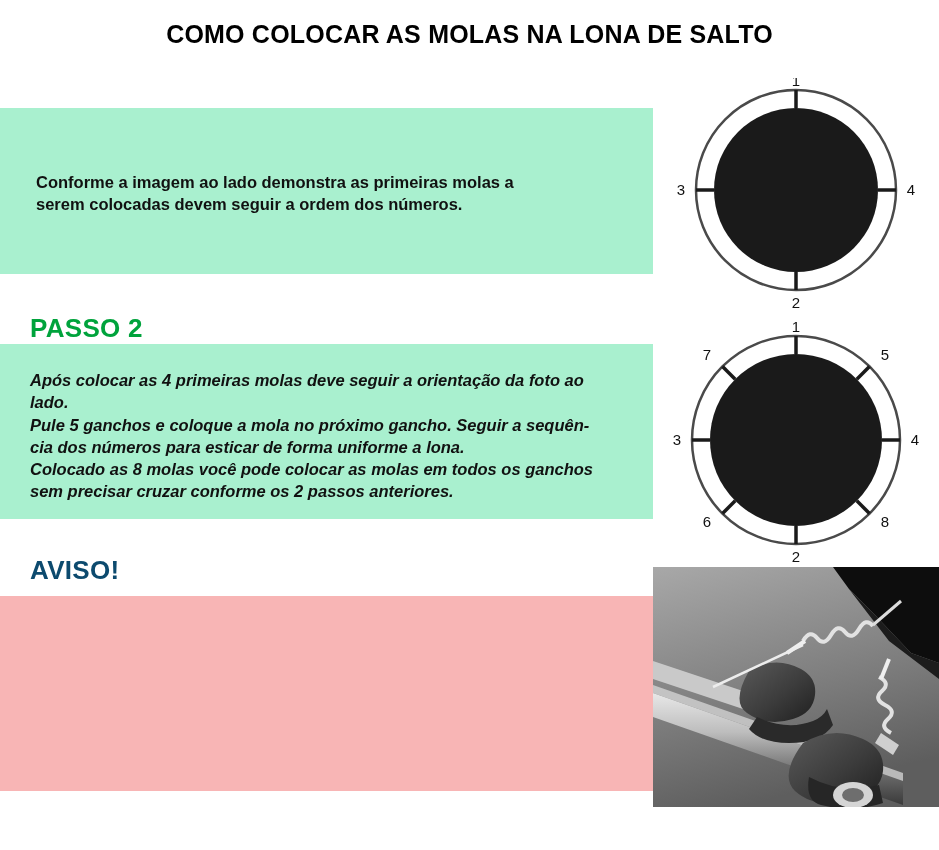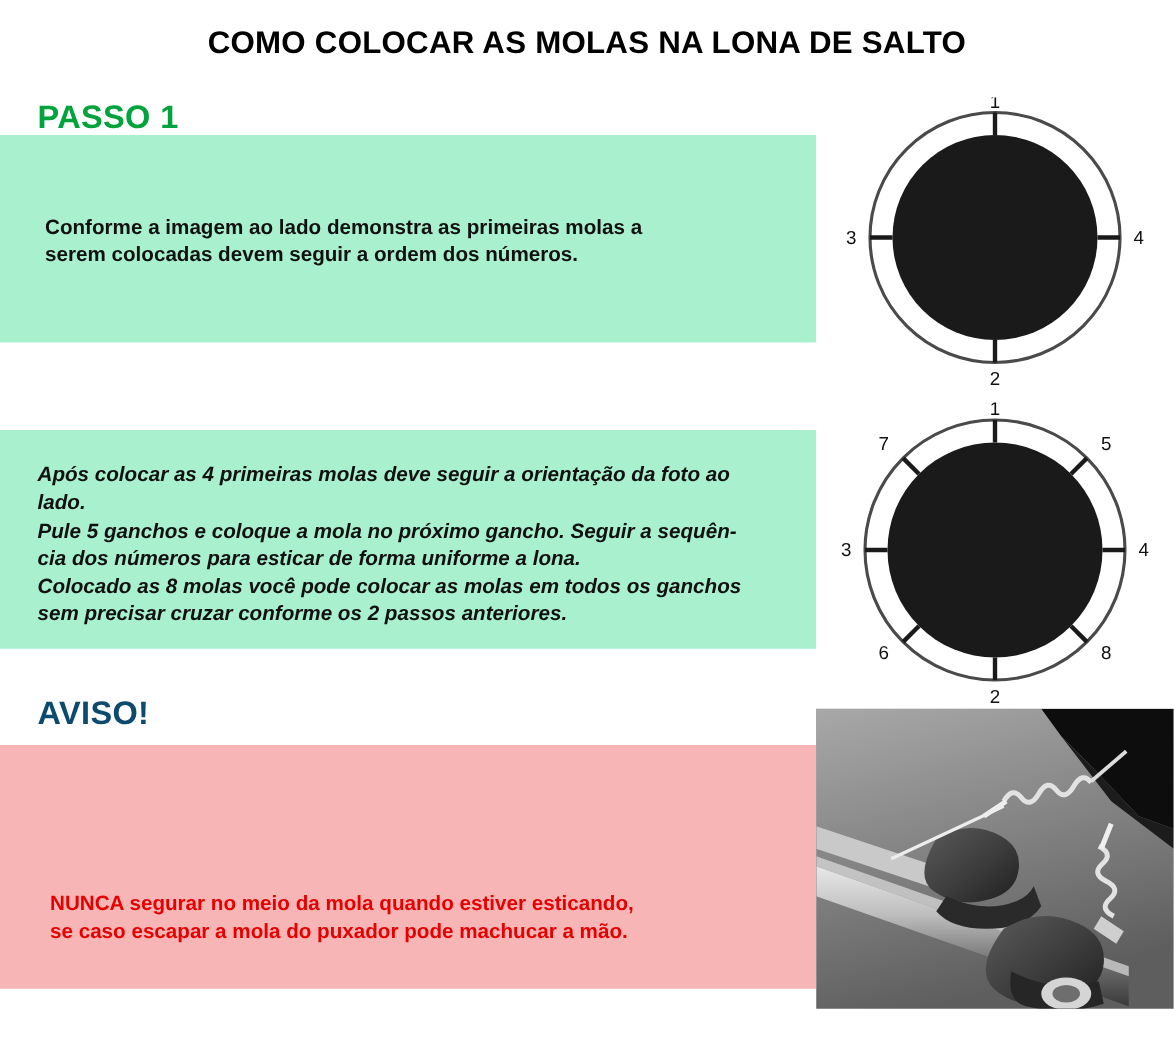--- a/index.html
+++ b/index.html
@@ -84,21 +84,20 @@
   }
   .photo svg { display: block; }
 </style>
 </head>
 <body>
 
 <div class="page">
 
   <div class="main-title">COMO COLOCAR AS MOLAS NA LONA DE SALTO</div>
 
-  <div class="step-heading" style="top:78px; left:30px;">PASSO 1</div>
 
   <div class="panel panel-green" style="top:108px; left:0px; width:653px; height:166px;">
     <div class="panel-text" style="position:absolute; top:63px; left:36px; width:600px;">Conforme a imagem ao lado demonstra as primeiras molas a
 serem colocadas devem seguir a ordem dos números.</div>
   </div>
 
   <div class="diagram" style="top:78px; left:653px; width:286px; height:240px;">
     <svg width="286" height="240" viewBox="0 0 286 240">
 
       <circle cx="143" cy="112" r="100" fill="none" stroke="#4a4a4a" stroke-width="2.5"></circle>
@@ -112,20 +111,21 @@
         <line x1="225" y1="112" x2="243" y2="112"></line>
       </g>
 
       <text x="143" y="8" text-anchor="middle" font-family="Liberation Sans, sans-serif" font-size="15" fill="#111">1</text>
       <text x="143" y="230" text-anchor="middle" font-family="Liberation Sans, sans-serif" font-size="15" fill="#111">2</text>
       <text x="28" y="117" text-anchor="middle" font-family="Liberation Sans, sans-serif" font-size="15" fill="#111">3</text>
       <text x="258" y="117" text-anchor="middle" font-family="Liberation Sans, sans-serif" font-size="15" fill="#111">4</text>
     </svg>
   </div>
 
+  <div class="step-heading" style="top:313px; left:30px;">PASSO 2</div>
 
   <div class="panel panel-green" style="top:344px; left:0px; width:653px; height:175px;font-style:italic;">
     <div class="panel-text" style="position:absolute; top:25px; left:30px; width:615px;"> Após colocar as 4 primeiras molas deve seguir a orientação da foto ao
 lado.
  Pule 5 ganchos e coloque a mola no próximo gancho. Seguir a sequên-
 cia dos números para esticar de forma uniforme a lona.
  Colocado as 8 molas você pode colocar as molas em todos os ganchos
 sem precisar cruzar conforme os 2 passos anteriores.</div>
   </div>
 
@@ -152,22 +152,20 @@
       <text x="232" y="38" text-anchor="middle" font-family="Liberation Sans, sans-serif" font-size="15" fill="#111">5</text>
       <text x="54" y="205" text-anchor="middle" font-family="Liberation Sans, sans-serif" font-size="15" fill="#111">6</text>
       <text x="54" y="38" text-anchor="middle" font-family="Liberation Sans, sans-serif" font-size="15" fill="#111">7</text>
       <text x="232" y="205" text-anchor="middle" font-family="Liberation Sans, sans-serif" font-size="15" fill="#111">8</text>
     </svg>
   </div>
 
   <div class="step-heading warning" style="top:555px; left:30px;">AVISO!</div>
 
   <div class="panel panel-red" style="top:596px; left:0px; width:653px; height:195px;">
-    <div class="panel-text red-strong" style="position:absolute; top:116px; left:40px; width:590px;"> NUNCA segurar no meio da mola quando estiver esticando,
-se caso escapar a mola do puxador pode machucar a mão.</div>
   </div>
 
   <div class="photo" style="top:567px; left:653px; width:286px; height:240px;">
     <svg width="286" height="240" viewBox="0 0 286 240">
       <defs>
         <linearGradient id="barGrad" x1="0" y1="0" x2="0" y2="1">
           <stop offset="0%" stop-color="#e8e8e8"></stop>
           <stop offset="35%" stop-color="#bdbdbd"></stop>
           <stop offset="70%" stop-color="#6f6f6f"></stop>
           <stop offset="100%" stop-color="#3a3a3a"></stop>

